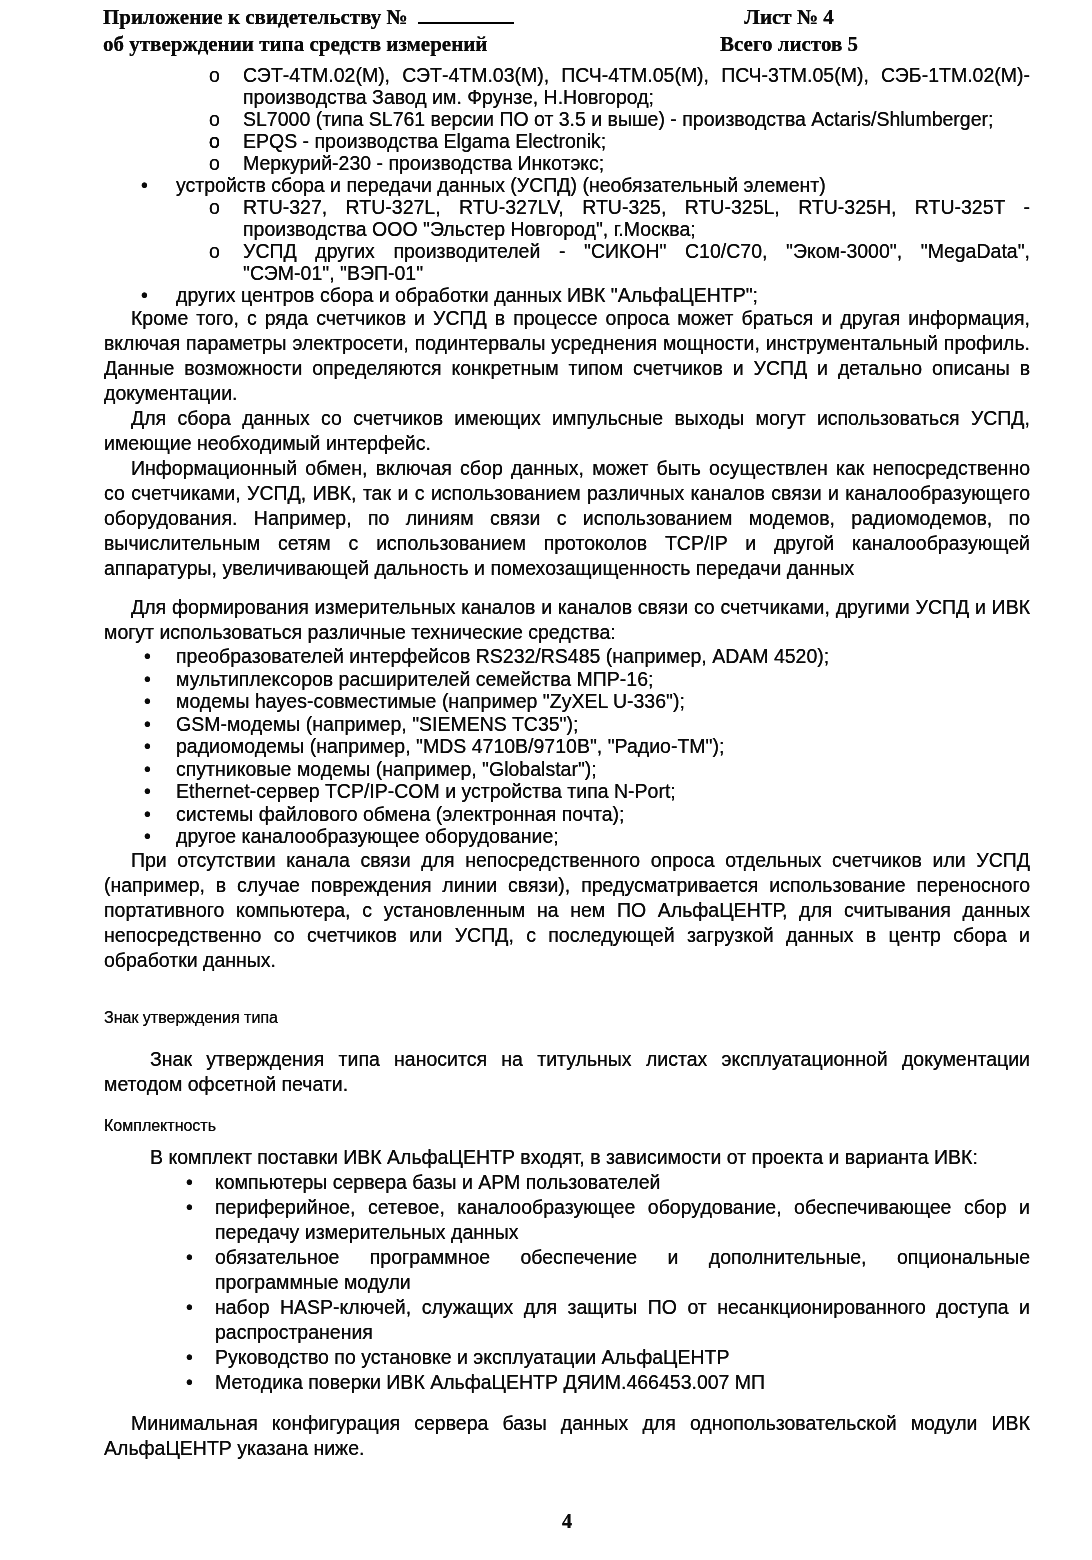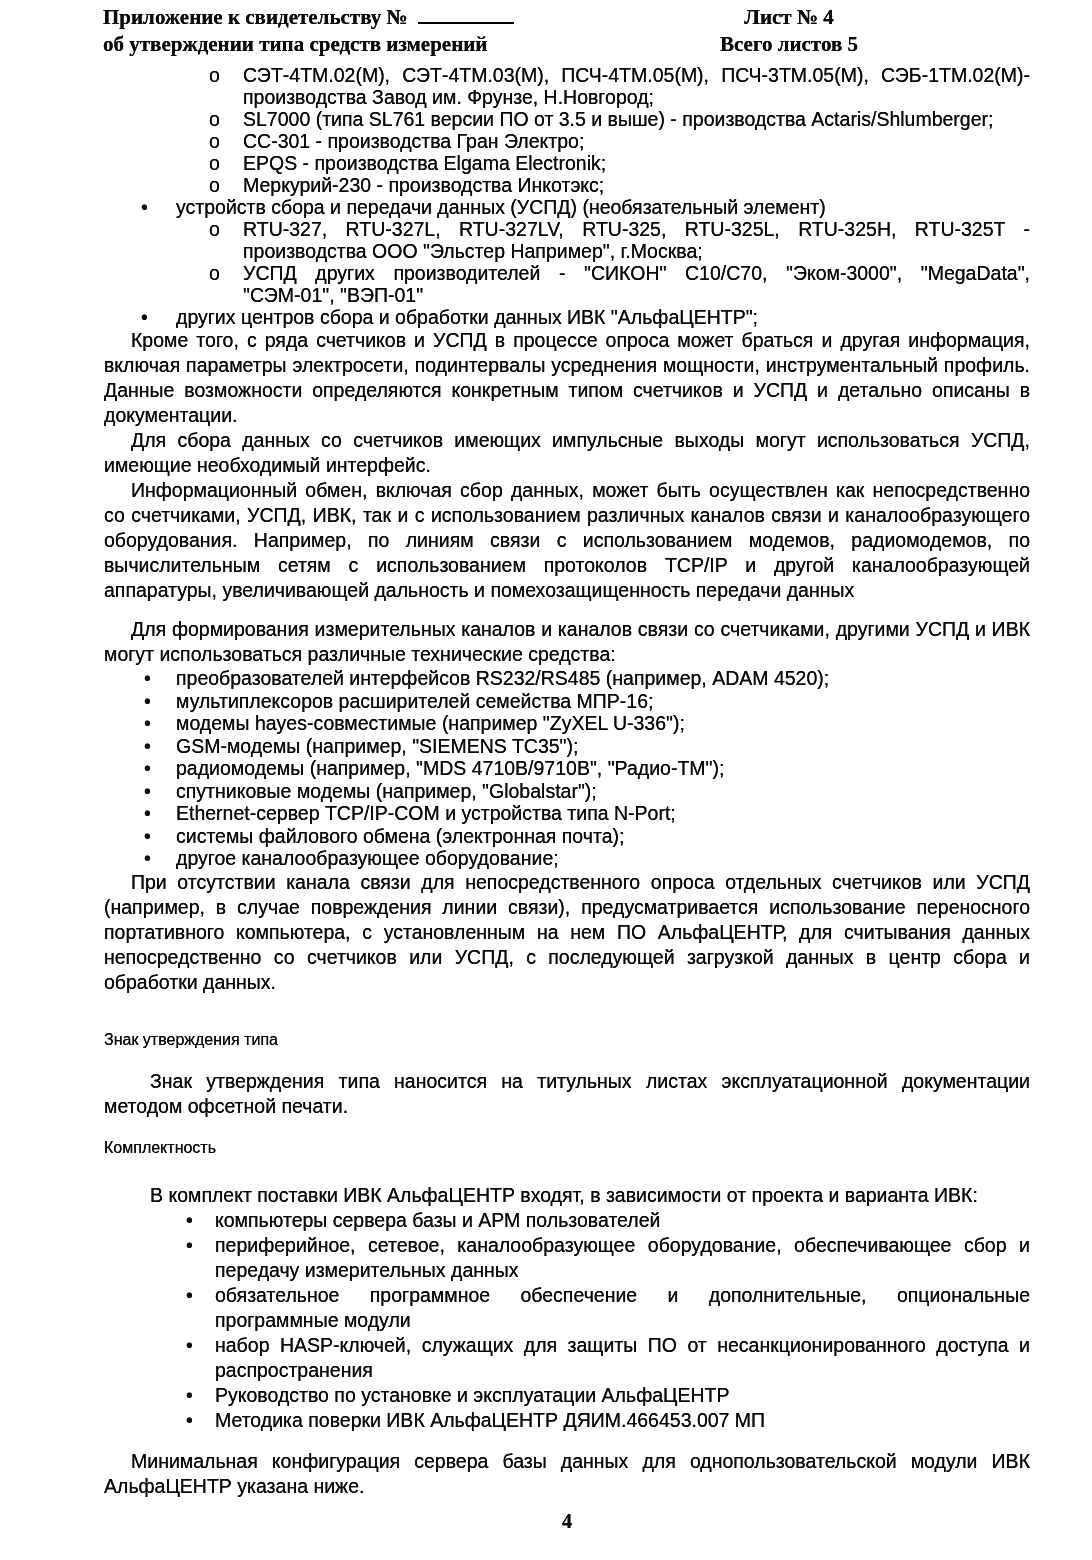--- a/index.html
+++ b/index.html
@@ -42,21 +42,21 @@
   .lvl1 li { padding-left:72px; line-height:22px; }
   .lvl1 .mk { left:37px; }
   .tech li { padding-left:72px; line-height:22.5px; }
   .tech .mk { left:40px; }
   .comp li { padding-left:111px; line-height:25px; }
   .comp .mk { left:82px; }
   h2 {
     font-size:16px; font-weight:normal; line-height:26px;
     margin:16px 0 16px 0; text-align:left;
   }
-  h2.comp-h { margin-bottom:22px; }
+  h2.comp-h { margin-bottom:6px; }
   .closing { margin-top:16px; }
   
   .page-num {
     position:absolute; top:1510px; left:104px; width:926px;
     text-align:center;
     font-family:"Liberation Serif", serif;
     font-size:20px; font-weight:bold;
   }
 </style>
 </head>
@@ -75,31 +75,31 @@
       <div>Лист № 4</div>
       <div>Всего листов 5</div>
     </div>
   </div>
 
   <div class="content">
 
     <ul class="lvl2">
       <li><span class="mk">o</span><span>СЭТ-4ТМ.02(М), СЭТ-4ТМ.03(М), ПСЧ-4ТМ.05(М), ПСЧ-3ТМ.05(М), СЭБ-1ТМ.02(М)- производства Завод им. Фрунзе, Н.Новгород;</span></li>
       <li><span class="mk">o</span><span>SL7000 (типа SL761 версии ПО от 3.5 и выше) - производства Actaris/Shlumberger;</span></li>
-      <li><span class="mk">o</span><span>СС-301 - производства Гран Электро;</span></li>
+      <li><span class="mk">o</span></li>
       <li><span class="mk">o</span><span>EPQS - производства Elgama Electronik;</span></li>
       <li><span class="mk">o</span><span>Меркурий-230 - производства Инкотэкс;</span></li>
     </ul>
 
     <ul class="lvl1">
       <li><span class="mk">•</span><span>устройств сбора и передачи данных (УСПД) (необязательный элемент)</span></li>
     </ul>
 
     <ul class="lvl2">
-      <li><span class="mk">o</span><span>RTU-327, RTU-327L, RTU-327LV, RTU-325, RTU-325L, RTU-325H, RTU-325T - производства ООО "Эльстер Например", г.Москва;</span></li>
+      <li><span class="mk">o</span><span>RTU-327, RTU-327L, RTU-327LV, RTU-325, RTU-325L, RTU-325H, RTU-325T - производства ООО "Эльстер Новгород", г.Москва;</span></li>
       <li><span class="mk">o</span><span>УСПД других производителей - "СИКОН" С10/С70, "Эком-3000", "MegaData", "СЭМ-01", "ВЭП-01"</span></li>
     </ul>
 
     <ul class="lvl1">
       <li><span class="mk">•</span><span>других центров сбора и обработки данных ИВК "АльфаЦЕНТР";</span></li>
     </ul>
 
     <p>Кроме того, с ряда счетчиков и УСПД в процессе опроса может браться и другая информация, включая параметры электросети, подинтервалы усреднения мощности, инструментальный профиль. Данные возможности определяются конкретным типом счетчиков и УСПД и детально описаны в документации.</p>
     <p>Для сбора данных со счетчиков имеющих импульсные выходы могут использоваться УСПД, имеющие необходимый интерфейс.</p>
     <p class="gap-after">Информационный обмен, включая сбор данных, может быть осуществлен как непосредственно со счетчиками, УСПД, ИВК, так и с использованием различных каналов связи и каналообразующего оборудования. Например, по линиям связи с использованием модемов, радиомодемов, по вычислительным сетям с использованием протоколов TCP/IP и другой каналообразующей аппаратуры, увеличивающей дальность и помехозащищенность передачи данных</p>

